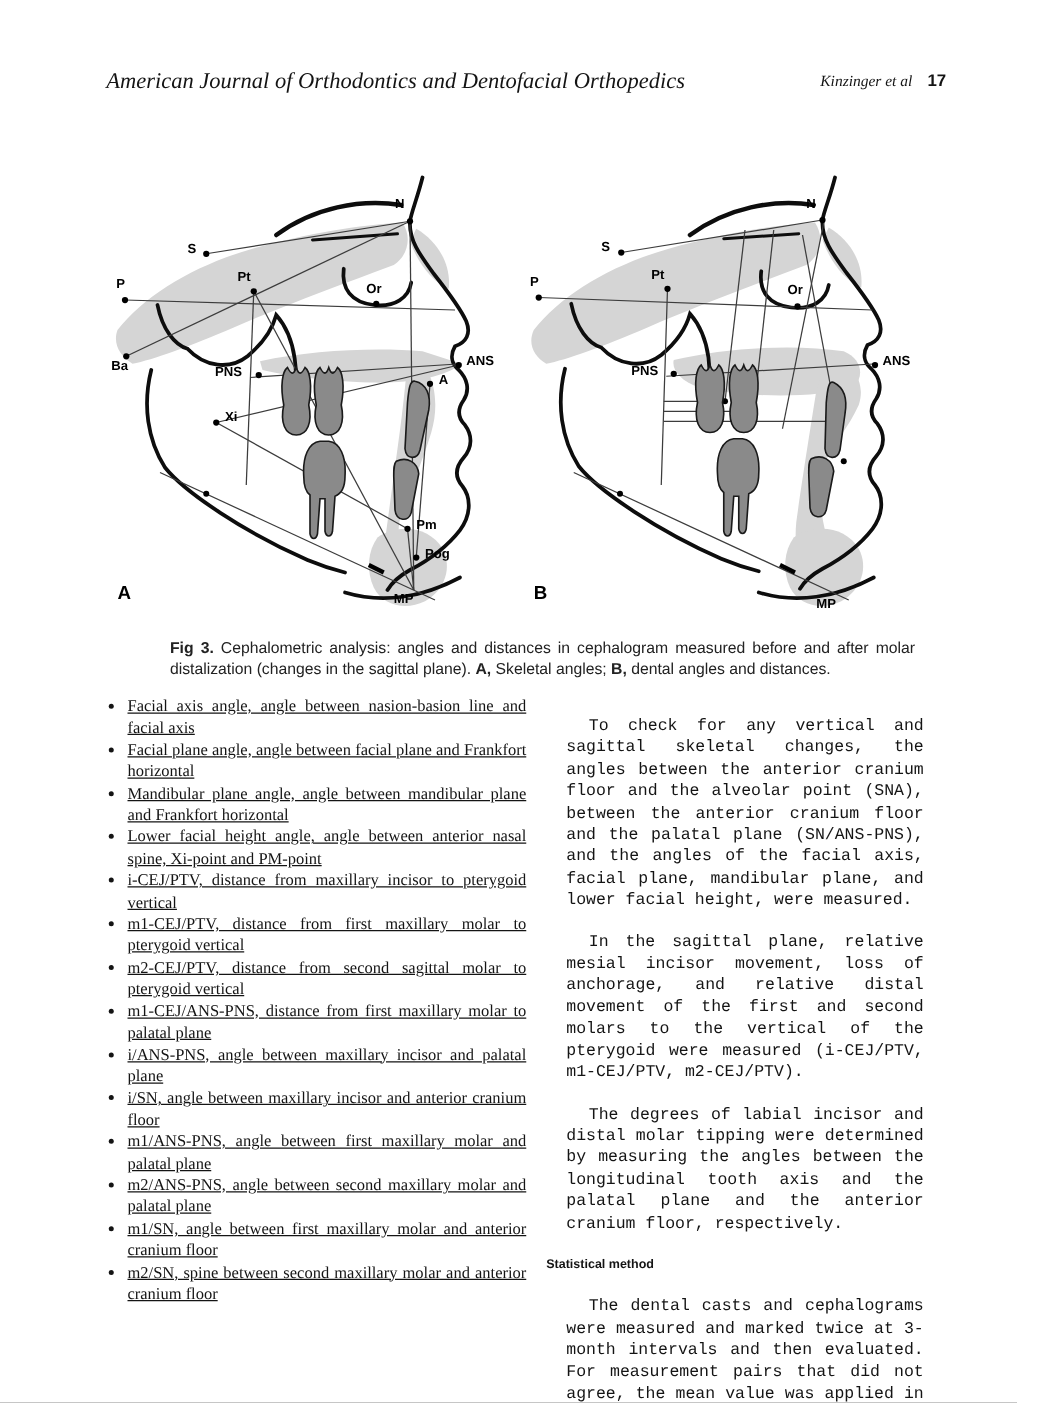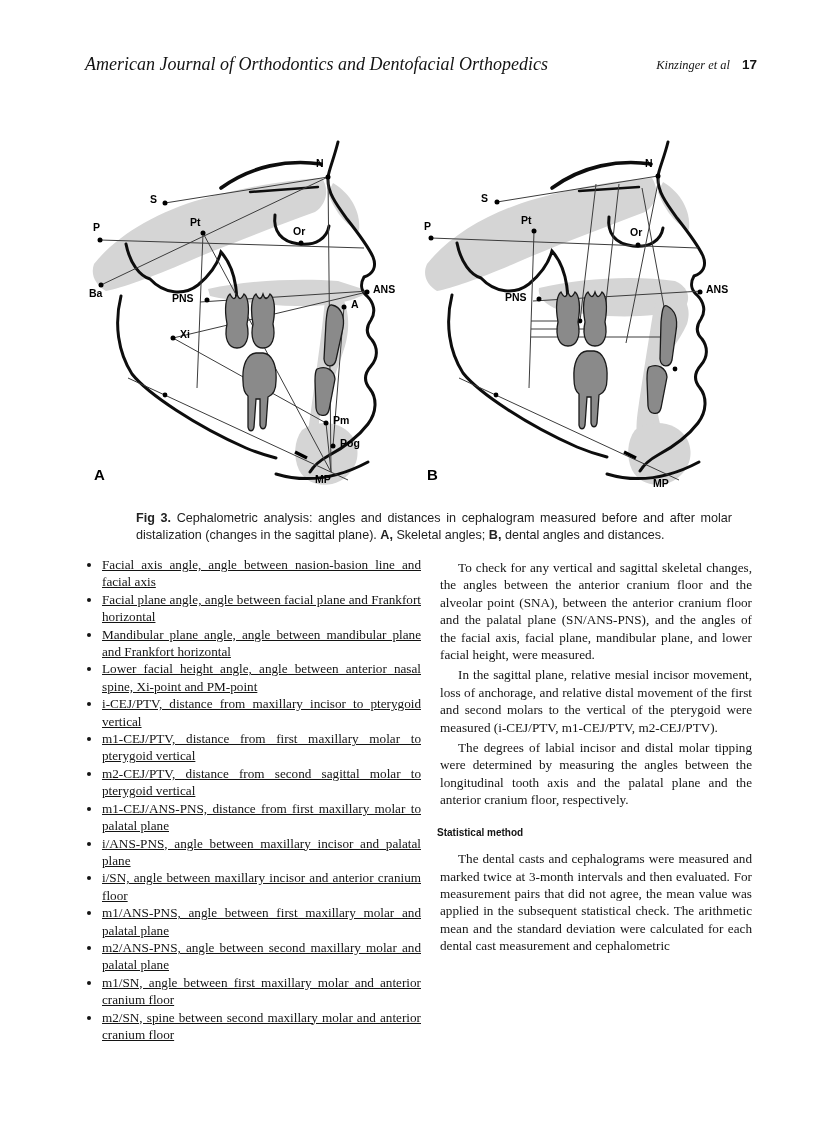--- a/index.html
+++ b/index.html
@@ -31,21 +31,21 @@
            line-height:17px;text-align:justify;color:#222;}
   .caption b{font-weight:bold;}
 
   
   .columns{position:absolute;top:556px;left:85px;width:670px;display:flex;gap:16px;}
   .col-left{width:336px;}
   .col-right{width:318px;}
   .columns{font-size:13.2px;line-height:17.4px;text-align:justify;}
   ul.bullets{margin:0;padding:0 0 0 17px;list-style:disc outside;text-decoration:underline;}
   ul.bullets li{margin:0;padding:0;}
-  .col-right p{margin:3px;text-indent:18px;}
+  .col-right p{margin:16px;text-indent:18px;font-family:Liberation Mono, monospace;}
   .col-right h3{font-family:"Liberation Sans", sans-serif;font-size:10px;
                 font-weight:bold;margin:15px 0 9px 0;text-align:left;}
 
   
   .tk{fill:none;stroke:#0d0d0d;stroke-width:3;stroke-linecap:round;}
   .tk2{fill:none;stroke:#0d0d0d;stroke-width:2.4;stroke-linecap:round;}
   .tn{fill:none;stroke:#3c3c3c;stroke-width:1;}
   .blob{fill:#d5d5d5;}
   .tooth{fill:#8a8a8a;stroke:#1a1a1a;stroke-width:1.3;}
 </style>

